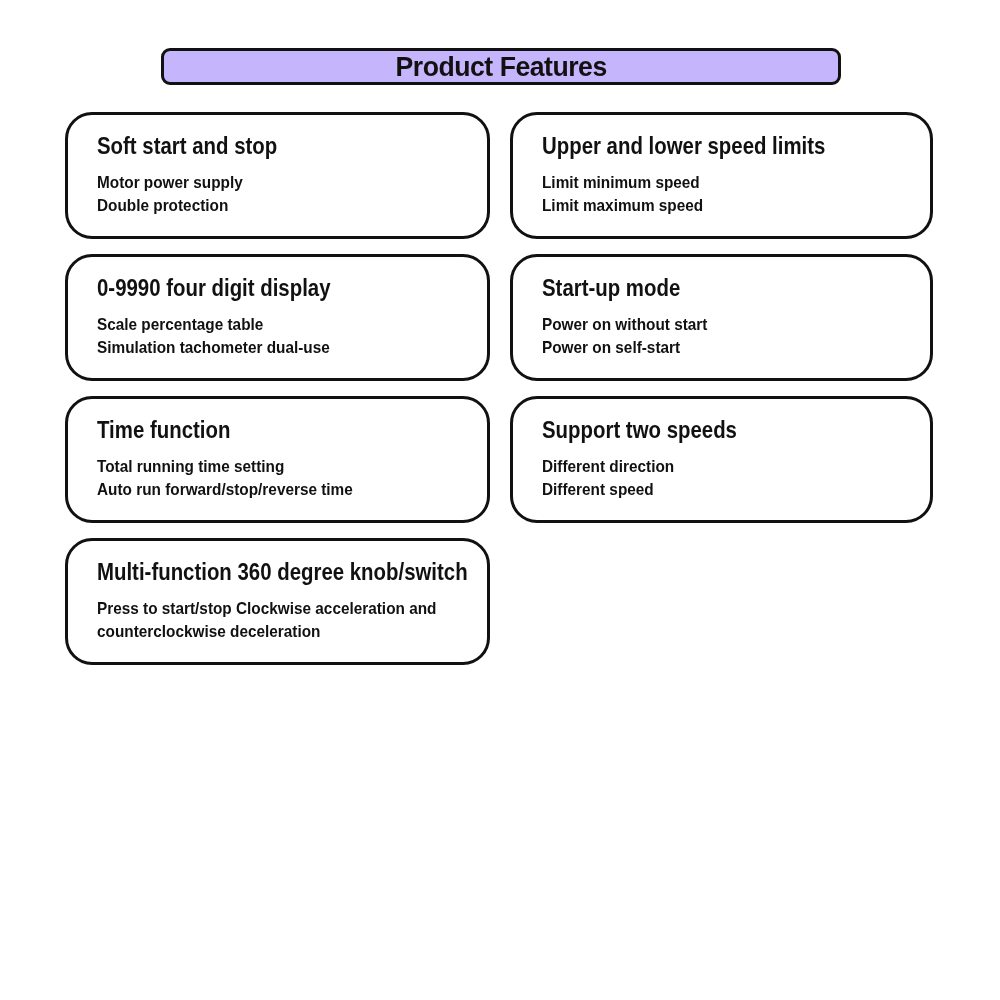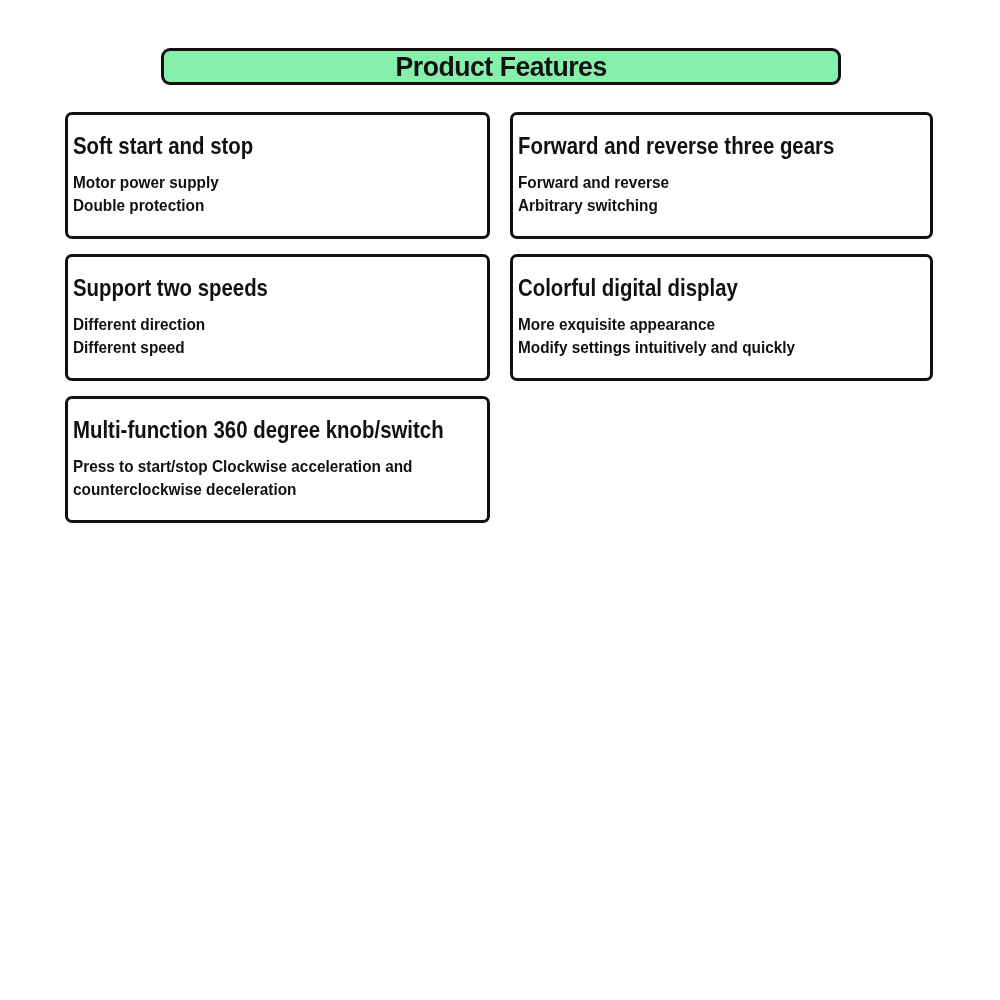--- a/index.html
+++ b/index.html
@@ -19,21 +19,21 @@
     background: #ffffff;
   }
   .header-box {
     position: absolute;
     left: 161px;
     top: 48px;
     width: 674px;
     height: 31px;
     border: 3px solid #111111;
     border-radius: 9px;
-    background: #86efac;
+    background: #c4b5fd;
     display: flex;
     align-items: center;
     justify-content: center;
   }
   .header-title {
     font-size: 28px;
     font-weight: bold;
     letter-spacing: -0.5px;
     transform: scaleX(0.95);
     white-space: nowrap;
@@ -45,23 +45,23 @@
     width: 868px;
     display: grid;
     grid-template-columns: 425px 423px;
     column-gap: 20px;
     row-gap: 15px;
     grid-auto-rows: 127px;
   }
   .card {
     box-sizing: border-box;
     border: 3px solid #111111;
-    border-radius: 7px;
+    border-radius: 27px;
     background: #ffffff;
-    padding: 17px 8px 0 5px;
+    padding: 17px 8px 0 29px;
     overflow: hidden;
   }
   .card-title {
     font-size: 24px;
     font-weight: bold;
     line-height: 28px;
     margin: 0 0 11px 0;
     white-space: nowrap;
     transform: scaleX(0.85);
     transform-origin: left center;
@@ -85,43 +85,53 @@
   </div>
 
   <div class="grid">
 
     <div class="card">
       <div class="card-title">Soft start and stop</div>
       <div class="card-line">Motor power supply</div>
       <div class="card-line">Double protection</div>
     </div>
 
+    <div class="card">
+      <div class="card-title">Upper and lower speed limits</div>
+      <div class="card-line">Limit minimum speed</div>
+      <div class="card-line">Limit maximum speed</div>
+    </div>
 
-
-
+    <div class="card">
+      <div class="card-title">0-9990 four digit display</div>
+      <div class="card-line">Scale percentage table</div>
+      <div class="card-line">Simulation tachometer dual-use</div>
+    </div>
 
 
     <div class="card">
-      <div class="card-title">Forward and reverse three gears</div>
-      <div class="card-line">Forward and reverse</div>
-      <div class="card-line">Arbitrary switching</div>
+      <div class="card-title">Start-up mode</div>
+      <div class="card-line">Power on without start</div>
+      <div class="card-line">Power on self-start</div>
     </div>
+
+    <div class="card">
+      <div class="card-title">Time function</div>
+      <div class="card-line">Total running time setting</div>
+      <div class="card-line">Auto run forward/stop/reverse time</div>
+    </div>
+
 
     <div class="card">
       <div class="card-title">Support two speeds</div>
       <div class="card-line">Different direction</div>
       <div class="card-line">Different speed</div>
     </div>
 
 
-    <div class="card">
-      <div class="card-title">Colorful digital display</div>
-      <div class="card-line">More exquisite appearance</div>
-      <div class="card-line">Modify settings intuitively and quickly</div>
-    </div>
 
     <div class="card">
       <div class="card-title">Multi-function 360 degree knob/switch</div>
       <div class="card-line">Press to start/stop Clockwise acceleration and</div>
       <div class="card-line">counterclockwise deceleration</div>
     </div>
 
 
   </div>
 </div>

